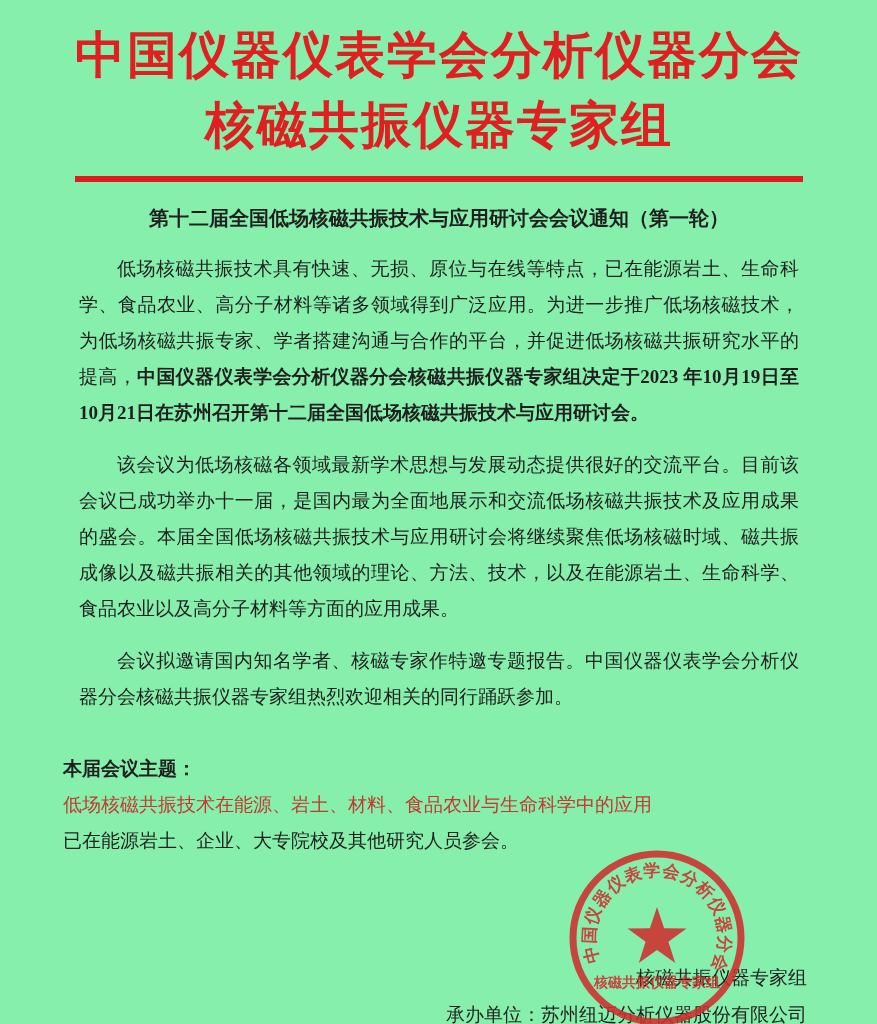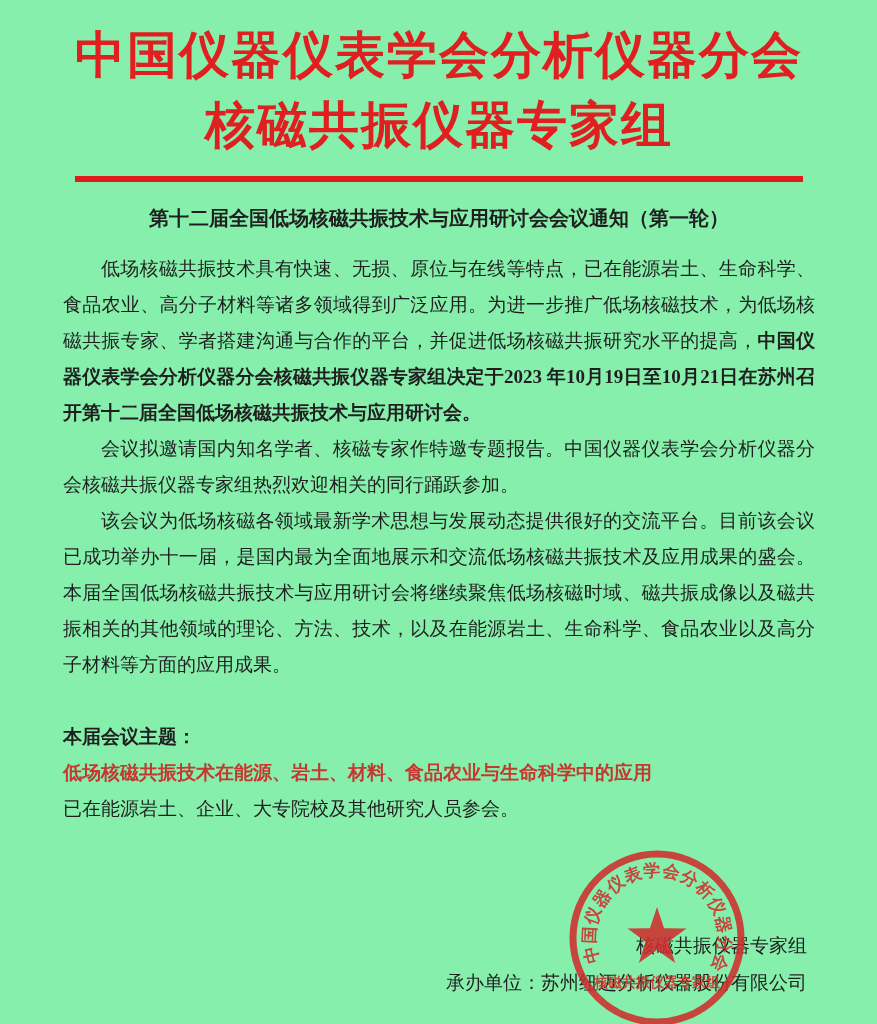--- a/index.html
+++ b/index.html
@@ -36,26 +36,26 @@
     font-size:20px;
     line-height:26px;
   }
 
   .body-text {
     margin-top:20px;
     font-size:19px;
     line-height:36px;
     text-align:justify;
   }
-  .para { text-indent:2em; margin:0; }
+  .para { text-indent:2em; margin:16px; }
   .bold-run { font-weight:bold; }
 
   .theme-block { margin-top:36px; font-size:19px; line-height:36px; }
   .theme-heading { font-weight:bold; }
-  .theme-topic { color:#c5382f;font-weight:bold; }
+  .theme-topic { color:#c5382f; }
 
   .footer {
     margin-top:100px;
     padding-right:8px;
     text-align:right;
     font-size:19px;
     line-height:37px;
   }
   .host-gap { display:inline-block; width:22px; }
 
@@ -78,22 +78,22 @@
       <div>中国仪器仪表学会分析仪器分会</div>
       <div>核磁共振仪器专家组</div>
     </div>
 
     <div class="red-rule"></div>
 
     <div class="subtitle">第十二届全国低场核磁共振技术与应用研讨会会议通知（第一轮）</div>
 
     <div class="body-text">
       <p class="para"><span>低场核磁共振技术具有快速、无损、原位与在线等特点，已在能源岩土、生命科学、食品农业、高分子材料等诸多领域得到广泛应用。为进一步推广低场核磁技术，为低场核磁共振专家、学者搭建沟通与合作的平台，并促进低场核磁共振研究水平的提高，</span><span class="bold-run">中国仪器仪表学会分析仪器分会核磁共振仪器专家组决定于2023 年10月19日至10月21日在苏州召开第十二届全国低场核磁共振技术与应用研讨会。</span></p>
+      <p class="para">该会议为低场核磁各领域最新学术思想与发展动态提供很好的交流平台。目前该会议已成功举办十一届，是国内最为全面地展示和交流低场核磁共振技术及应用成果的盛会。本届全国低场核磁共振技术与应用研讨会将继续聚焦低场核磁时域、磁共振成像以及磁共振相关的其他领域的理论、方法、技术，以及在能源岩土、生命科学、食品农业以及高分子材料等方面的应用成果。</p>
       <p class="para">会议拟邀请国内知名学者、核磁专家作特邀专题报告。中国仪器仪表学会分析仪器分会核磁共振仪器专家组热烈欢迎相关的同行踊跃参加。</p>
-      <p class="para">该会议为低场核磁各领域最新学术思想与发展动态提供很好的交流平台。目前该会议已成功举办十一届，是国内最为全面地展示和交流低场核磁共振技术及应用成果的盛会。本届全国低场核磁共振技术与应用研讨会将继续聚焦低场核磁时域、磁共振成像以及磁共振相关的其他领域的理论、方法、技术，以及在能源岩土、生命科学、食品农业以及高分子材料等方面的应用成果。</p>
     </div>
 
     <div class="theme-block">
       <div class="theme-heading">本届会议主题：</div>
       <div class="theme-topic">低场核磁共振技术在能源、岩土、材料、食品农业与生命科学中的应用</div>
       <div class="theme-welcome">已在能源岩土、企业、大专院校及其他研究人员参会。</div>
     </div>
 
     <div class="footer">
       <div>核磁共振仪器专家组</div>

